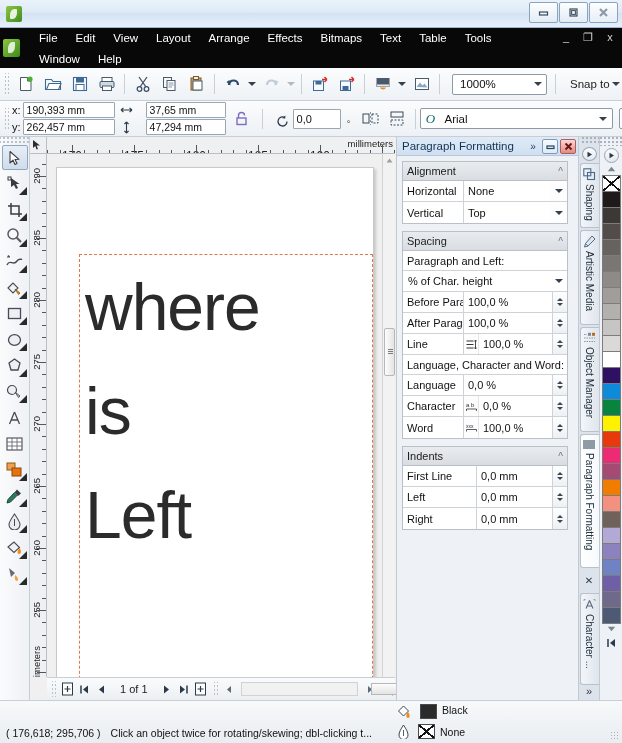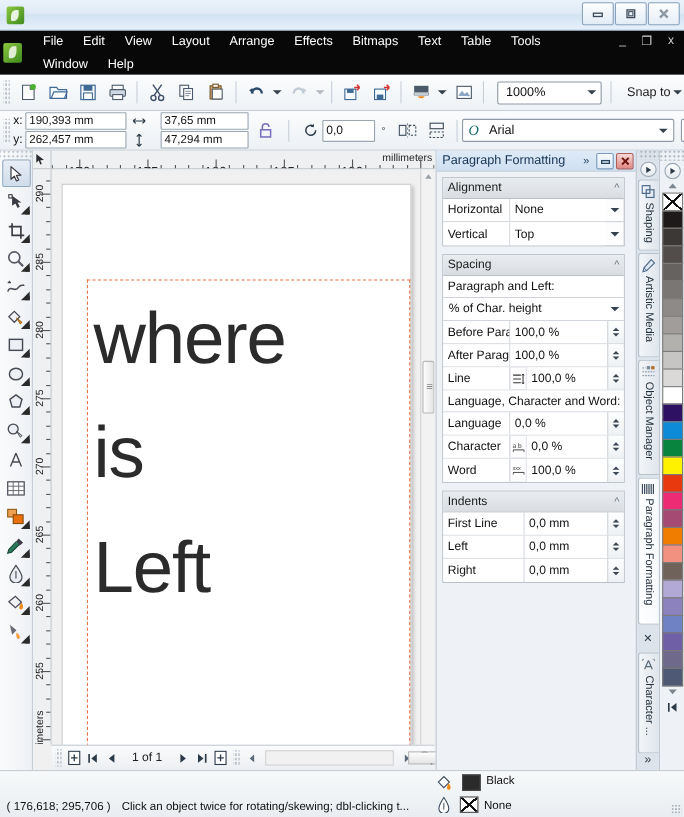--- a/index.html
+++ b/index.html
@@ -101,21 +101,21 @@
   .xy-labels{ display:flex;flex-direction:column; margin-right:2px; }
   .xy-labels span{ height:17px;line-height:17px;font-size:11px;color:#111; }
   .xy-fields{ display:flex;flex-direction:column; gap:1px; }
   .field{
     border:1px solid #9aa6b2; background:#fff; height:16px; line-height:14px;
     font-size:10.5px; color:#111; padding:0 3px; border-radius:1px;
   }
   .wh-icons{ display:flex;flex-direction:column;gap:1px;margin-left:5px;}
   .wh-icons .ic{height:16px;width:14px;display:flex;align-items:center;justify-content:center;}
   .lock{ width:22px; margin:0 5px; display:flex;align-items:center;justify-content:center;flex:none;}
-  .rot-block{ display:flex;align-items:center;margin-left:6px;flex:none;}
+  .rot-block{ display:flex;align-items:flex-end;margin-left:6px;flex:none;}
   .font-combo{
     height:21px;border:1px solid #8d99a6;background:#fff;border-radius:2px;
     display:flex;align-items:center; width:193px; flex:none;
   }
   .font-combo .fname{ flex:1; font-size:11.5px; color:#111; padding-left:4px;}
   .size-combo{
     height:21px;border:1px solid #8d99a6;background:#fff;border-radius:2px;
     display:flex;align-items:center; width:42px; margin-left:6px; flex:none;
     font-size:11px; color:#111; padding-left:4px;
   }

